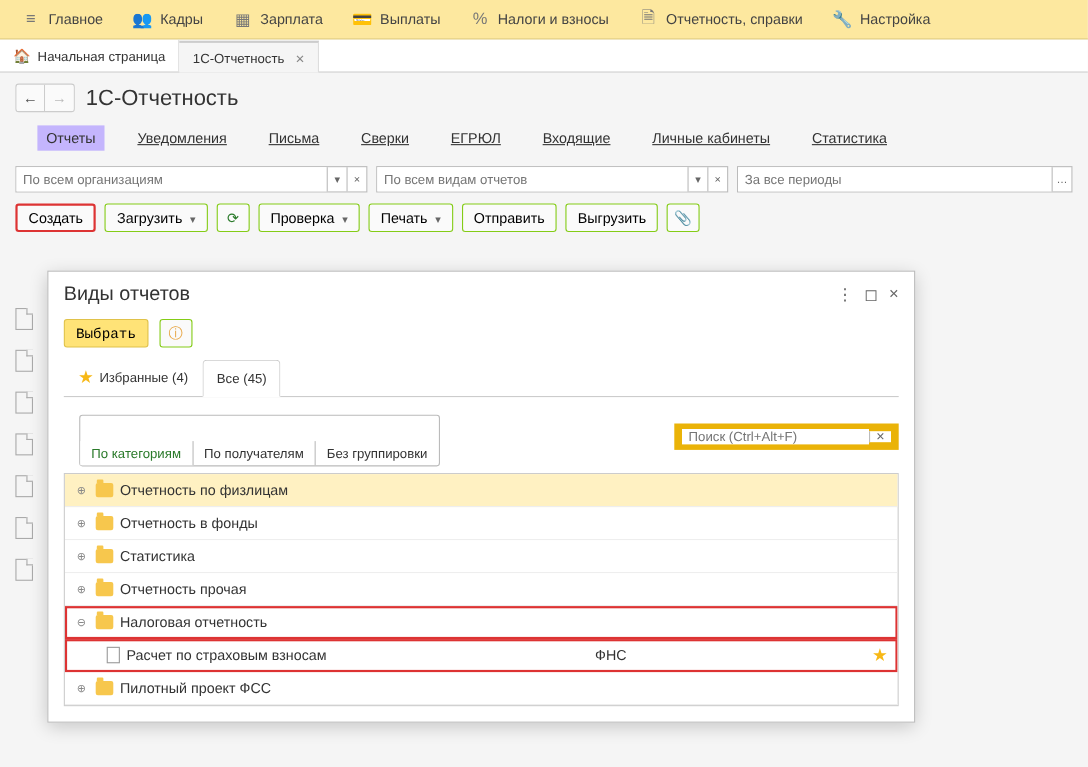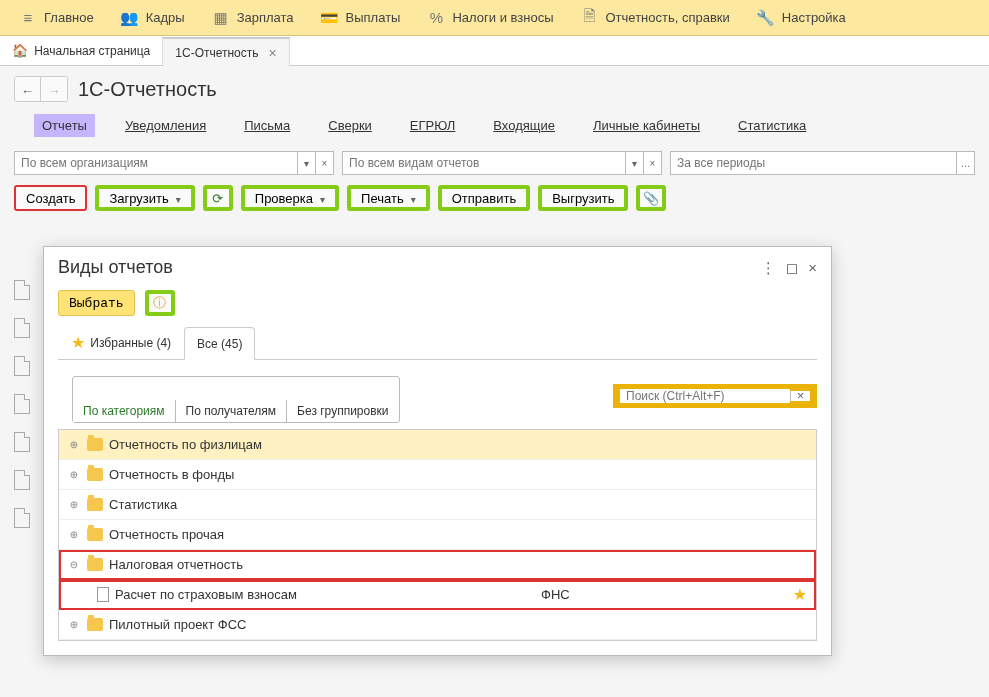--- a/index.html
+++ b/index.html
@@ -31,21 +31,21 @@
   .linktabs a.sel { background: #c4b5fd; text-decoration: none; margin-left: 20px; }
 
   
   .filters { display: flex; gap: 8px; margin-bottom: 10px; justify-content: space-between; }
   .combo { display: flex; align-items: center; border: 1px solid #bbb; background: #fff; height: 24px; }
   .combo input { border: none; outline: none; padding: 0 6px; height: 100%; font-size: 12px; color: #888; flex: 1; }
   .combo .drop, .combo .clr { width: 18px; height: 100%; border-left: 1px solid #bbb; display: flex; align-items: center; justify-content: center; font-size: 10px; color: #666; cursor: pointer; }
 
   
   .toolbar { display: flex; gap: 8px; align-items: center; }
-  .btn { border: 4px solid #84cc16; background: #fafafa; padding: 4px 10px; height: 26px; border-radius: 3px; font-size: 13px; display: inline-flex; align-items: center; gap: 4px; cursor: pointer; }
+  .btn { border: 1px solid #84cc16; background: #fafafa; padding: 4px 10px; height: 26px; border-radius: 3px; font-size: 13px; display: inline-flex; align-items: center; gap: 4px; cursor: pointer; }
   .btn .caret::after { content: "▾"; font-size: 10px; color: #666; margin-left: 3px; }
   .btn.hl { border: 2px solid #d33; }
   .btn.icon-only { padding: 0; width: 30px; justify-content: center; }
 
   
   .iconstrip { position: absolute; left: 14px; top: 280px; display: flex; flex-direction: column; gap: 18px; }
   .iconstrip .docic { width: 16px; height: 20px; border: 1px solid #aaa; position: relative; }
   .iconstrip .docic::before { content: ""; position: absolute; right: -1px; top: -1px; width: 5px; height: 5px; border-left: 1px solid #aaa; border-bottom: 1px solid #aaa; background: #f5f5f5; }
 
   

